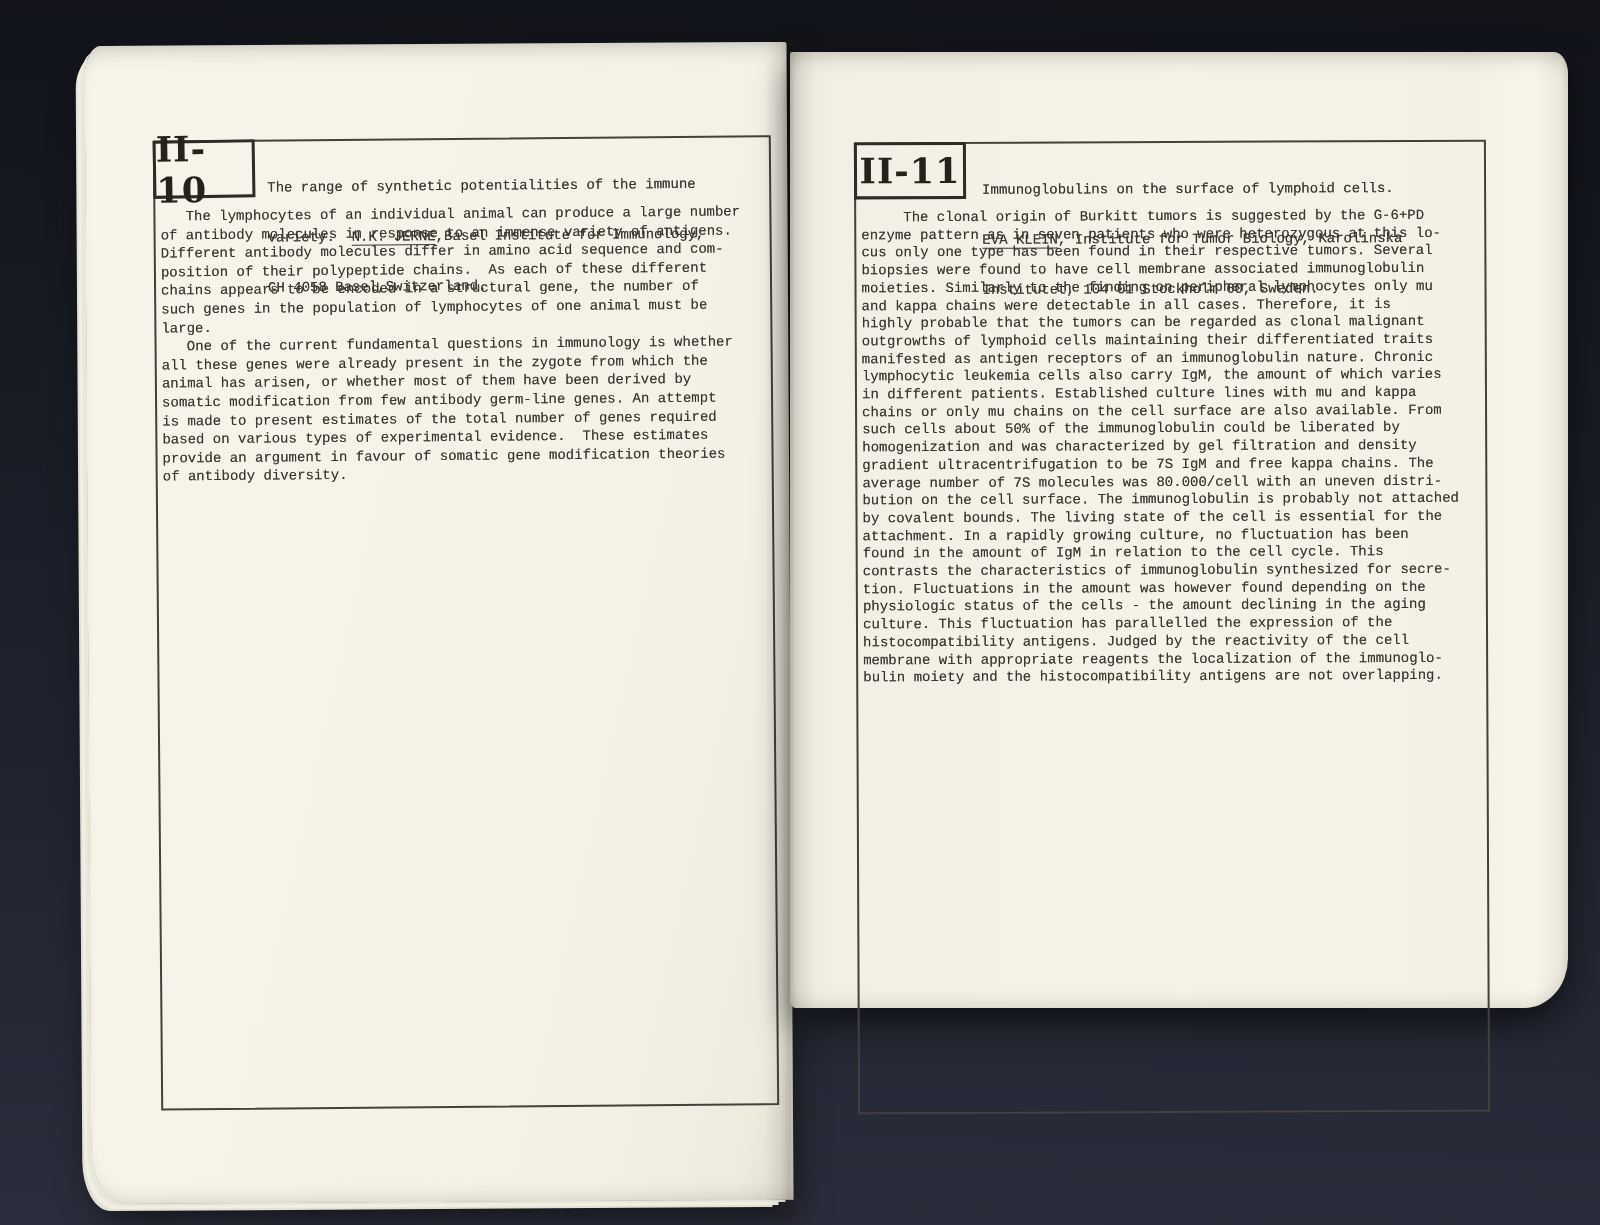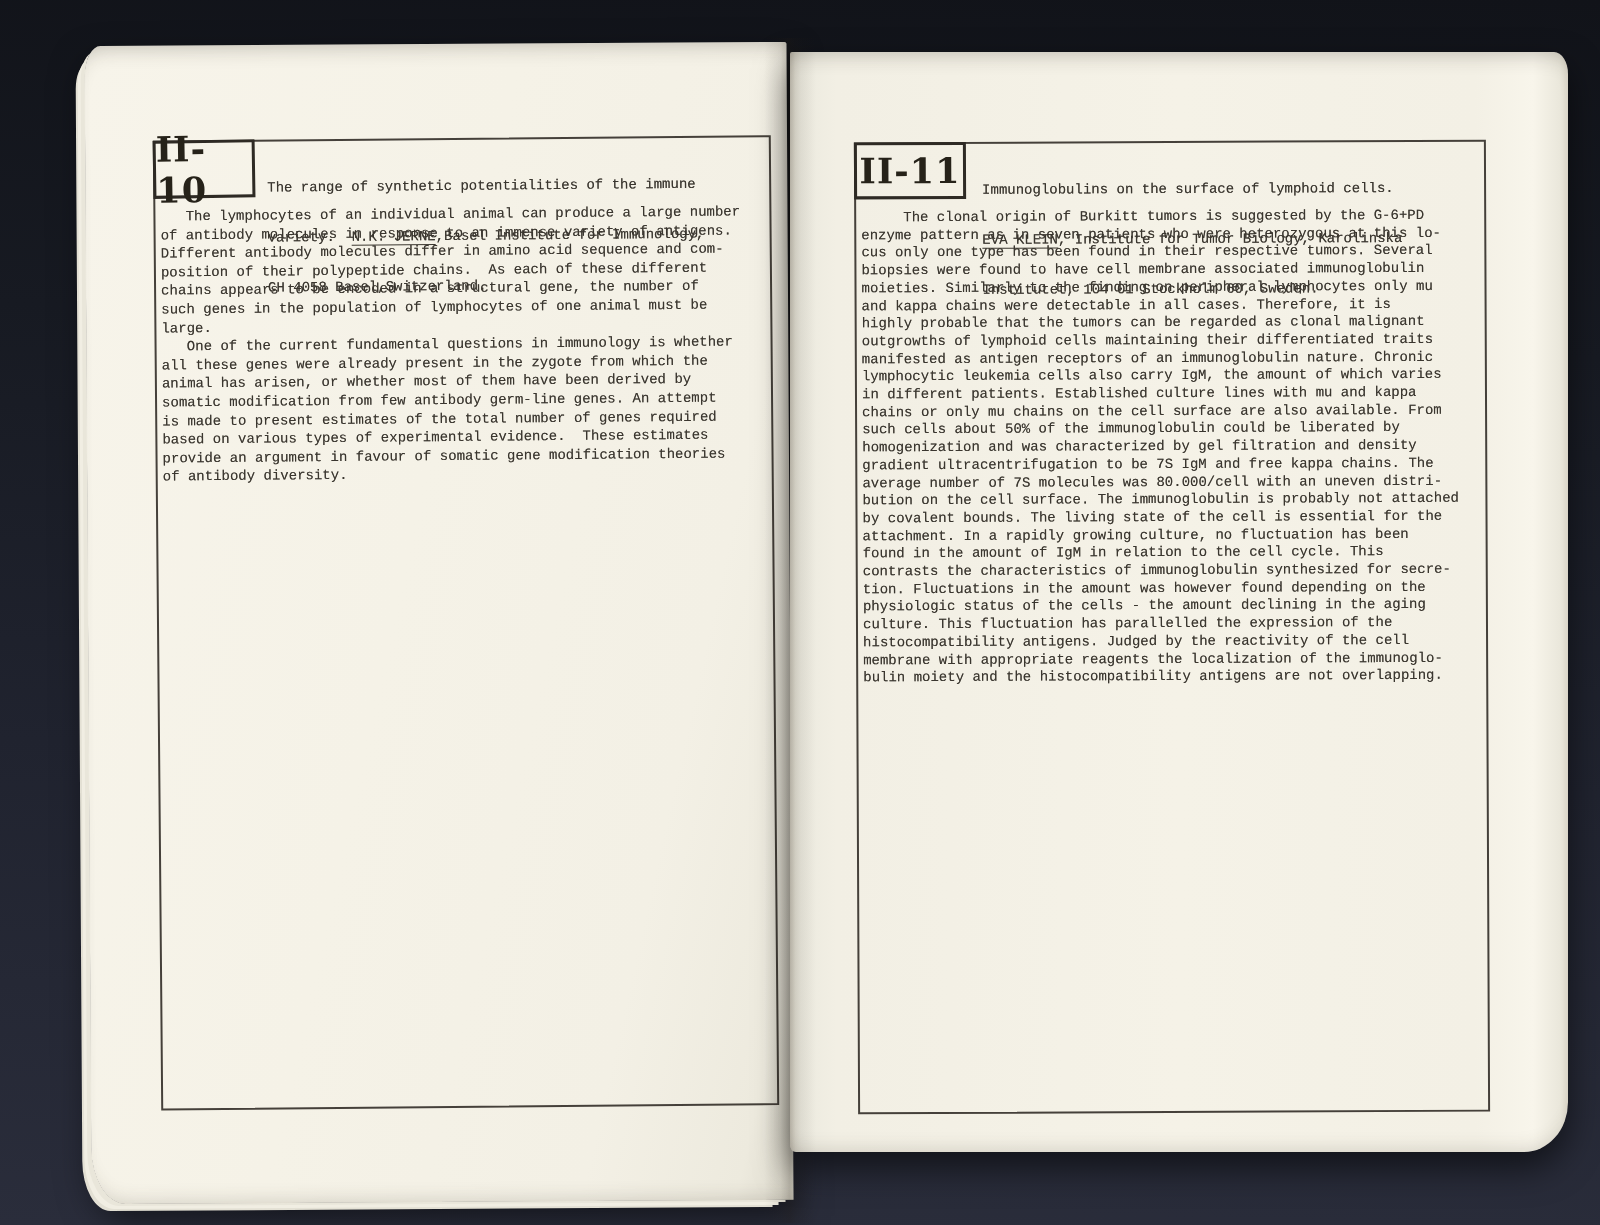--- a/index.html
+++ b/index.html
@@ -27,21 +27,21 @@
     background: linear-gradient(103deg, #f7f4ea 0%, #f5f2e7 45%, #f3f0e5 78%, #edeade 94%, #dfdccf 99.5%);
     box-shadow:
       -6px 4px 0 -2px #e9e6da,
       -11px 9px 0 -4px #f1eee3,
       -15px 13px 0 -6px #e3e0d4,
       0 16px 34px rgba(0,0,0,0.55);
     transform: rotate(-0.35deg);
   }
   .page-right {
     left: 790px; top: 34px;
-    width: 778px; height: 1100px;
+    width: 778px; height: 956px;
     border-radius: 2px 14px 44px 6px / 2px 22px 50px 8px;
     background: linear-gradient(to right, #dcd8cb 0%, #eceadf 1.4%, #f2efe4 6%, #f5f2e7 50%, #f3f0e5 88%, #f8f5eb 95.5%, #eae7db 99%, #ded9cc 100%);
     box-shadow: 0 16px 34px rgba(0,0,0,0.55);
   }
   .page::after { 
     content: "";
     position: absolute; inset: 0;
     border-radius: inherit;
     box-shadow:
       inset 0 18px 22px -18px rgba(40,34,24,0.30),

